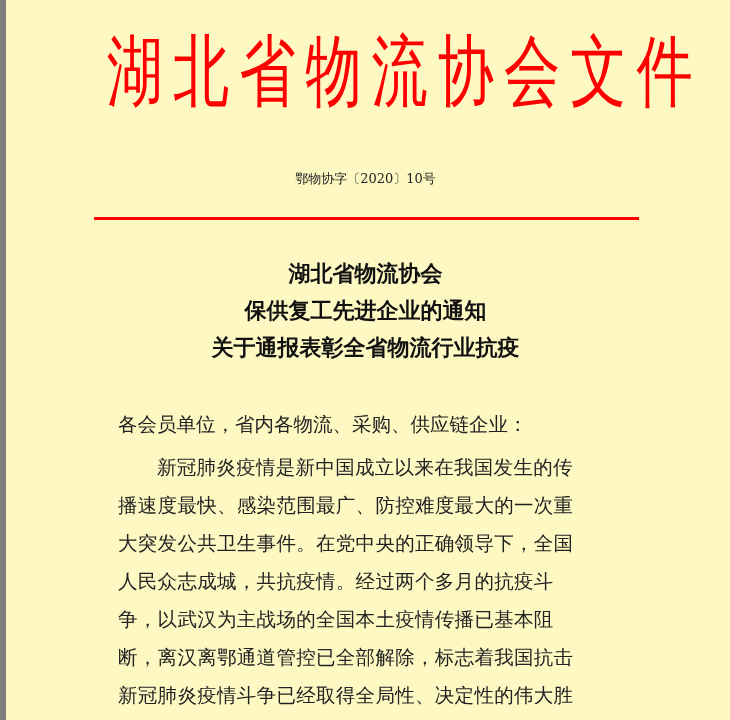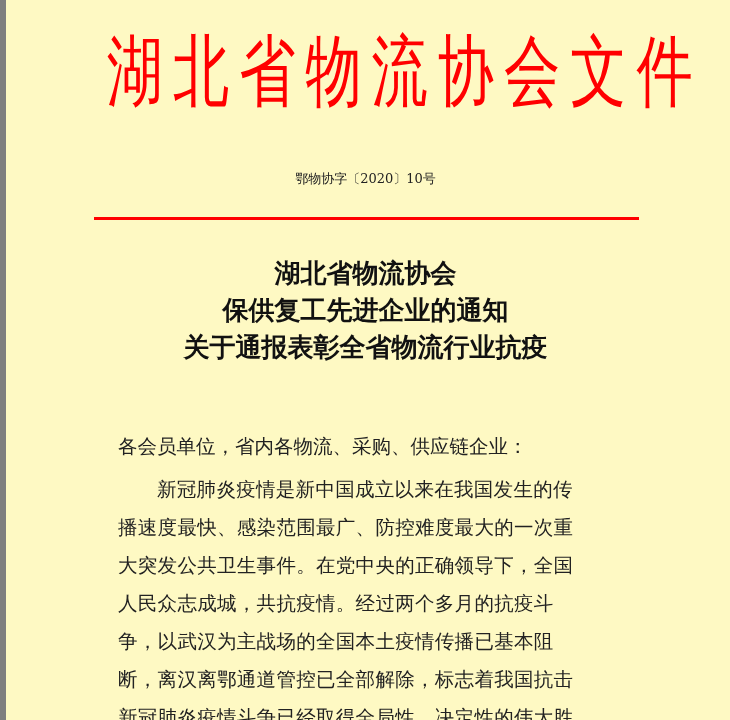--- a/index.html
+++ b/index.html
@@ -1,23 +1,23 @@
 <!DOCTYPE html>
 <html><head>
 <meta charset="utf-8">
 <style>
   html, body { margin:0; padding:0; }
   body { width:730px; height:720px; background:#7f7f7f; position:relative; overflow:hidden; font-family:"DejaVu Serif", serif; }
   .page { position:absolute; left:6px; top:0; width:729px; height:720px; background:#fef9c3; }
   .red-title { position:absolute; left:0; width:719px; top:26px; text-align:center; color:#ff0000; font-family:"DejaVu Sans", sans-serif; font-size:78px; line-height:90px; letter-spacing:14px; transform:scaleX(0.72); transform-origin:center; white-space:nowrap; }
   .docno { position:absolute; left:0; width:719px; top:170px; text-align:center; font-size:13px; color:#222; }
   .red-line { position:absolute; left:88px; top:217px; width:545px; height:3px; background:#ff0000; }
-  .heading { position:absolute; left:0; width:719px; top:255px; text-align:center; font-family:"DejaVu Sans", sans-serif; font-weight:bold; font-size:26px; line-height:37px; color:#111; }
+  .heading { position:absolute; left:0; width:719px; top:255px; text-align:center; font-family:"DejaVu Sans", sans-serif; font-weight:bold; font-size:22px; line-height:37px; color:#111; }
   .body { position:absolute; left:112px; top:413px; width:470px; font-size:19.5px; color:#222; }
-  .salutation { line-height:24px; margin-bottom:12px;margin-top:22px; }
+  .salutation { line-height:24px; margin-bottom:12px; }
   .para { line-height:38px; text-indent:39px; letter-spacing:0.3px; }
 </style>
 </head>
 <body>
 
 <div class="page">
   <div class="red-title">湖北省物流协会文件</div>
   <div class="docno">鄂物协字〔2020〕10号</div>
   <div class="red-line"></div>
   <div class="heading">

